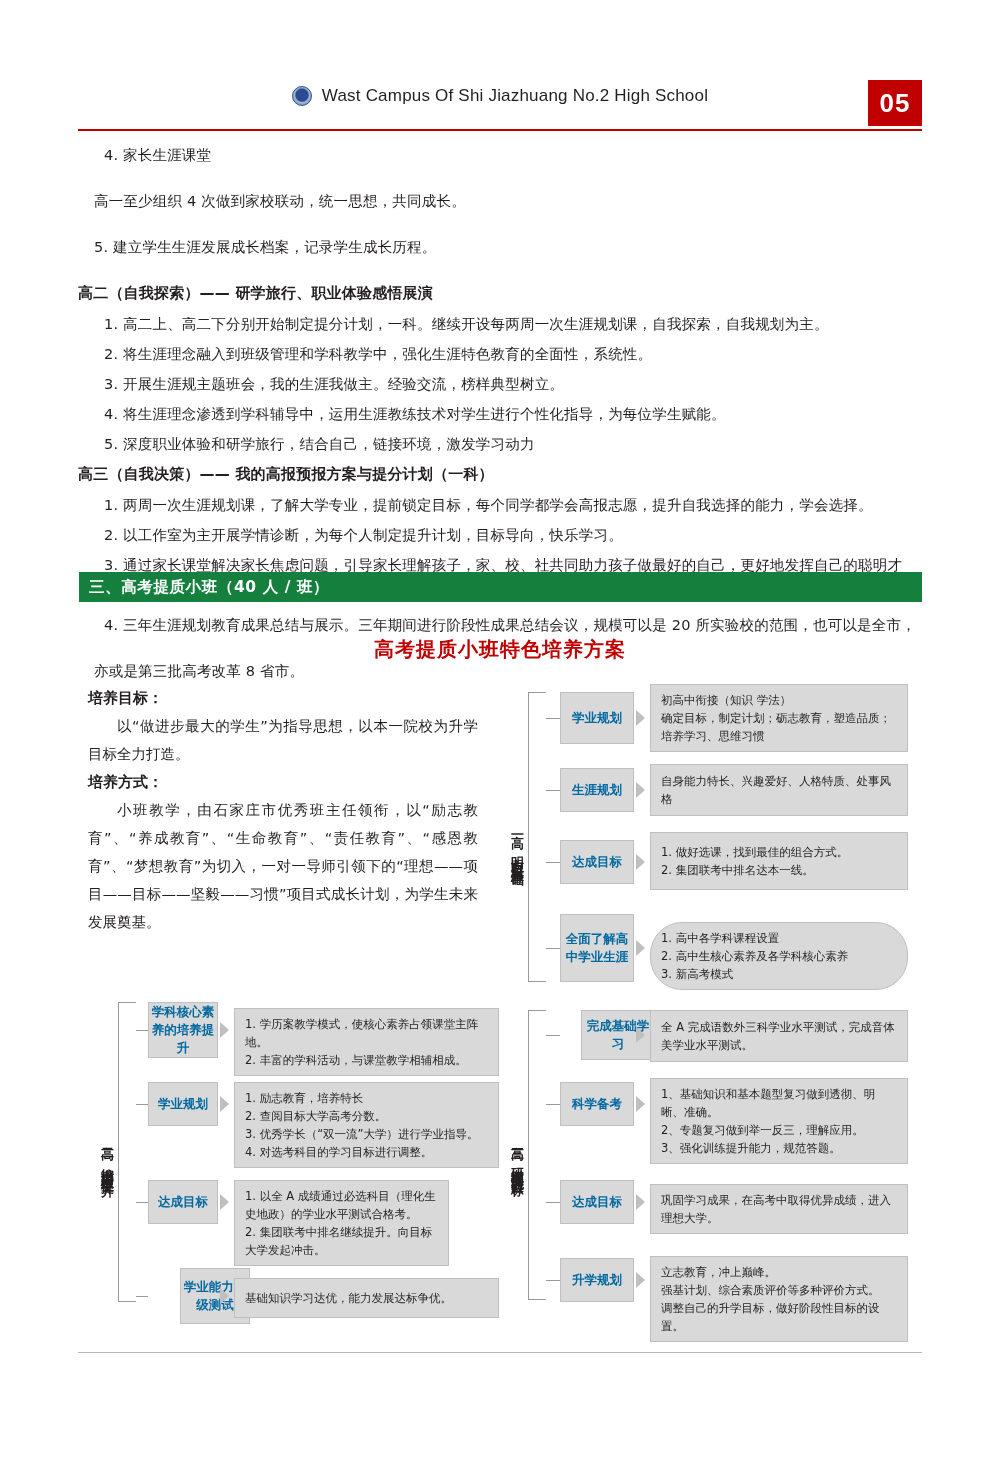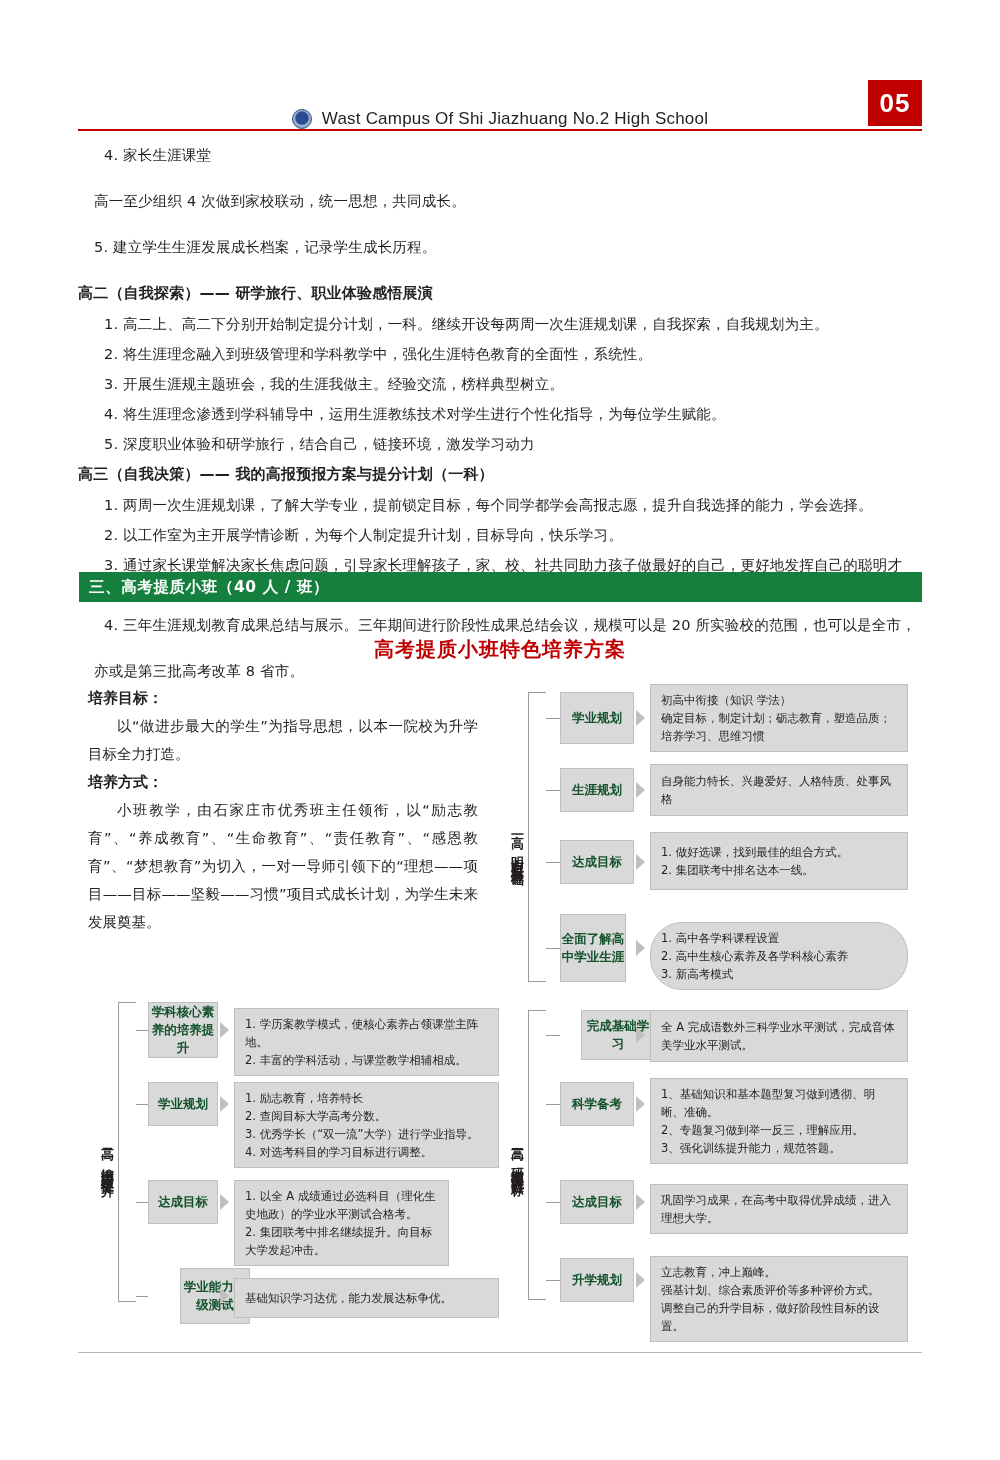--- a/index.html
+++ b/index.html
@@ -13,21 +13,21 @@
   }
   
   .header{
     position:absolute;left:0;top:86px;width:1000px;height:50px;
   }
   .header-line{
     position:absolute;left:78px;top:43px;width:844px;height:2px;background:#c00000;
   }
   .header-inner{
     position:absolute;left:78px;top:0;width:844px;height:43px;
-    display:flex;align-items:flex-end;justify-content:center;
+    display:flex;align-items:flex-start;justify-content:center;
   }
   .logo-dot{
     width:18px;height:18px;border-radius:50%;
     background:radial-gradient(circle at 50% 45%, #2a4b8d 0%, #2a4b8d 45%, #9fb4d8 55%, #5a7bb5 100%);
     border:1px solid #34557f;
     margin-right:10px;
     flex:0 0 auto;
   }
   .header-title{
     font-size:17px;letter-spacing:.2px;color:#231f20;
@@ -83,21 +83,21 @@
   .lc-head{font-size:15px;font-weight:bold;line-height:28px;margin:0;}
   .lc-p{font-size:14.5px;line-height:28px;margin:0;text-align:justify;}
   .lc-p.ind{text-indent:2em;}
   
   .diagram{position:absolute;left:0;top:0;width:1000px;height:1460px;pointer-events:none;}
   .node{
     position:absolute;box-sizing:border-box;
     font-family:"DejaVu Sans","Liberation Sans",sans-serif;
     background:#d9d9d9;border:1px solid #bfbfbf;
     display:flex;align-items:center;justify-content:center;
-    text-align:center;font-size:12.5px;font-weight:bold;color:#14532d;
+    text-align:center;font-size:12.5px;font-weight:bold;color:#0369a1;
     line-height:18px;
   }
   .desc{
     position:absolute;box-sizing:border-box;
     font-family:"DejaVu Sans","Liberation Sans",sans-serif;
     background:#d9d9d9;border:1px solid #bfbfbf;
     display:flex;align-items:center;
     padding:6px 10px;font-size:11.5px;color:#231f20;line-height:18px;
     text-align:left;
   }
@@ -177,21 +177,21 @@
     <div class="desc" style="left:650px;top:684px;width:258px;min-height:68px;">初高中衔接（知识 学法）<br>确定目标，制定计划；砺志教育，塑造品质；培养学习、思维习惯</div>
     <div class="stub" style="left:546px;top:790px;width:14px;"></div>
     <div class="node" style="left:560px;top:768px;width:74px;height:44px;">生涯规划</div>
     <div class="arrow" style="left:636px;top:782px;"></div>
     <div class="desc" style="left:650px;top:764px;width:258px;min-height:52px;">自身能力特长、兴趣爱好、人格特质、处事风格</div>
     <div class="stub" style="left:546px;top:862px;width:14px;"></div>
     <div class="node" style="left:560px;top:840px;width:74px;height:44px;">达成目标</div>
     <div class="arrow" style="left:636px;top:854px;"></div>
     <div class="desc" style="left:650px;top:832px;width:258px;min-height:58px;">1. 做好选课，找到最佳的组合方式。<br>2. 集团联考中排名达本一线。</div>
     <div class="stub" style="left:546px;top:948px;width:14px;"></div>
-    <div class="node" style="left:560px;top:914px;width:66px;height:68px;">全面了解高中学业生涯</div>
+    <div class="node" style="left:560px;top:914px;width:74px;height:68px;">全面了解高中学业生涯</div>
     <div class="arrow" style="left:636px;top:940px;"></div>
     <div class="desc" style="left:650px;top:922px;width:258px;min-height:60px;border-radius:32px;">1. 高中各学科课程设置<br>2. 高中生核心素养及各学科核心素养<br>3. 新高考模式</div>
     <div class="vlabel" style="left:96px;top:1060px;width:22px;height:190px;">高二  挖潜力固根本促提升</div>
     <div class="bracket" style="left:118px;top:1002px;width:18px;height:300px;"></div>
     <div class="stub" style="left:136px;top:1030px;width:12px;"></div>
     <div class="node" style="left:148px;top:1002px;width:70px;height:56px;">学科核心素养的培养提升</div>
     <div class="arrow" style="left:220px;top:1022px;"></div>
     <div class="desc" style="left:234px;top:1008px;width:265px;min-height:44px;">1. 学历案教学模式，使核心素养占领课堂主阵地。<br>2. 丰富的学科活动，与课堂教学相辅相成。</div>
     <div class="stub" style="left:136px;top:1104px;width:12px;"></div>
     <div class="node" style="left:148px;top:1082px;width:70px;height:44px;">学业规划</div>

